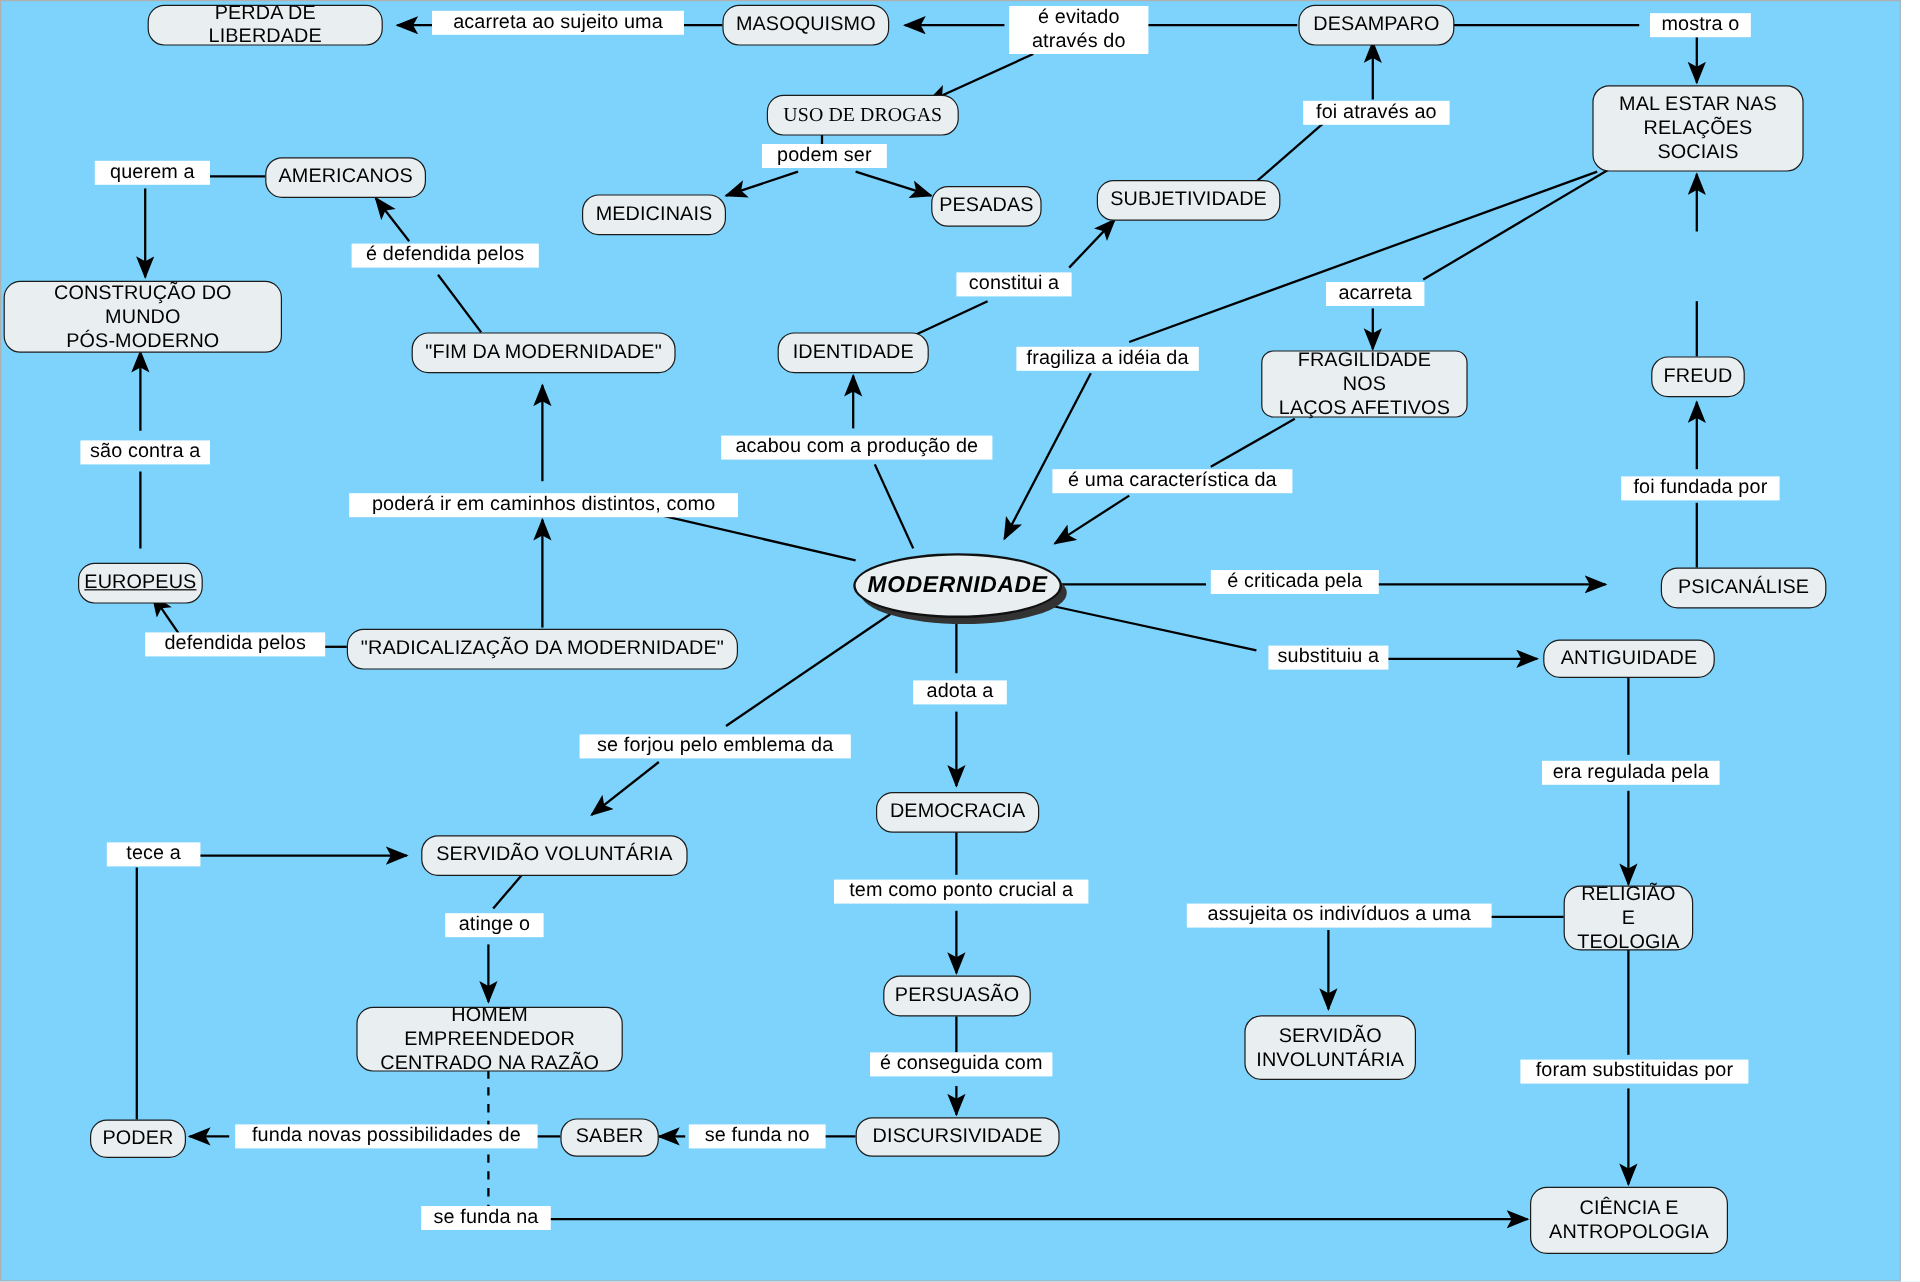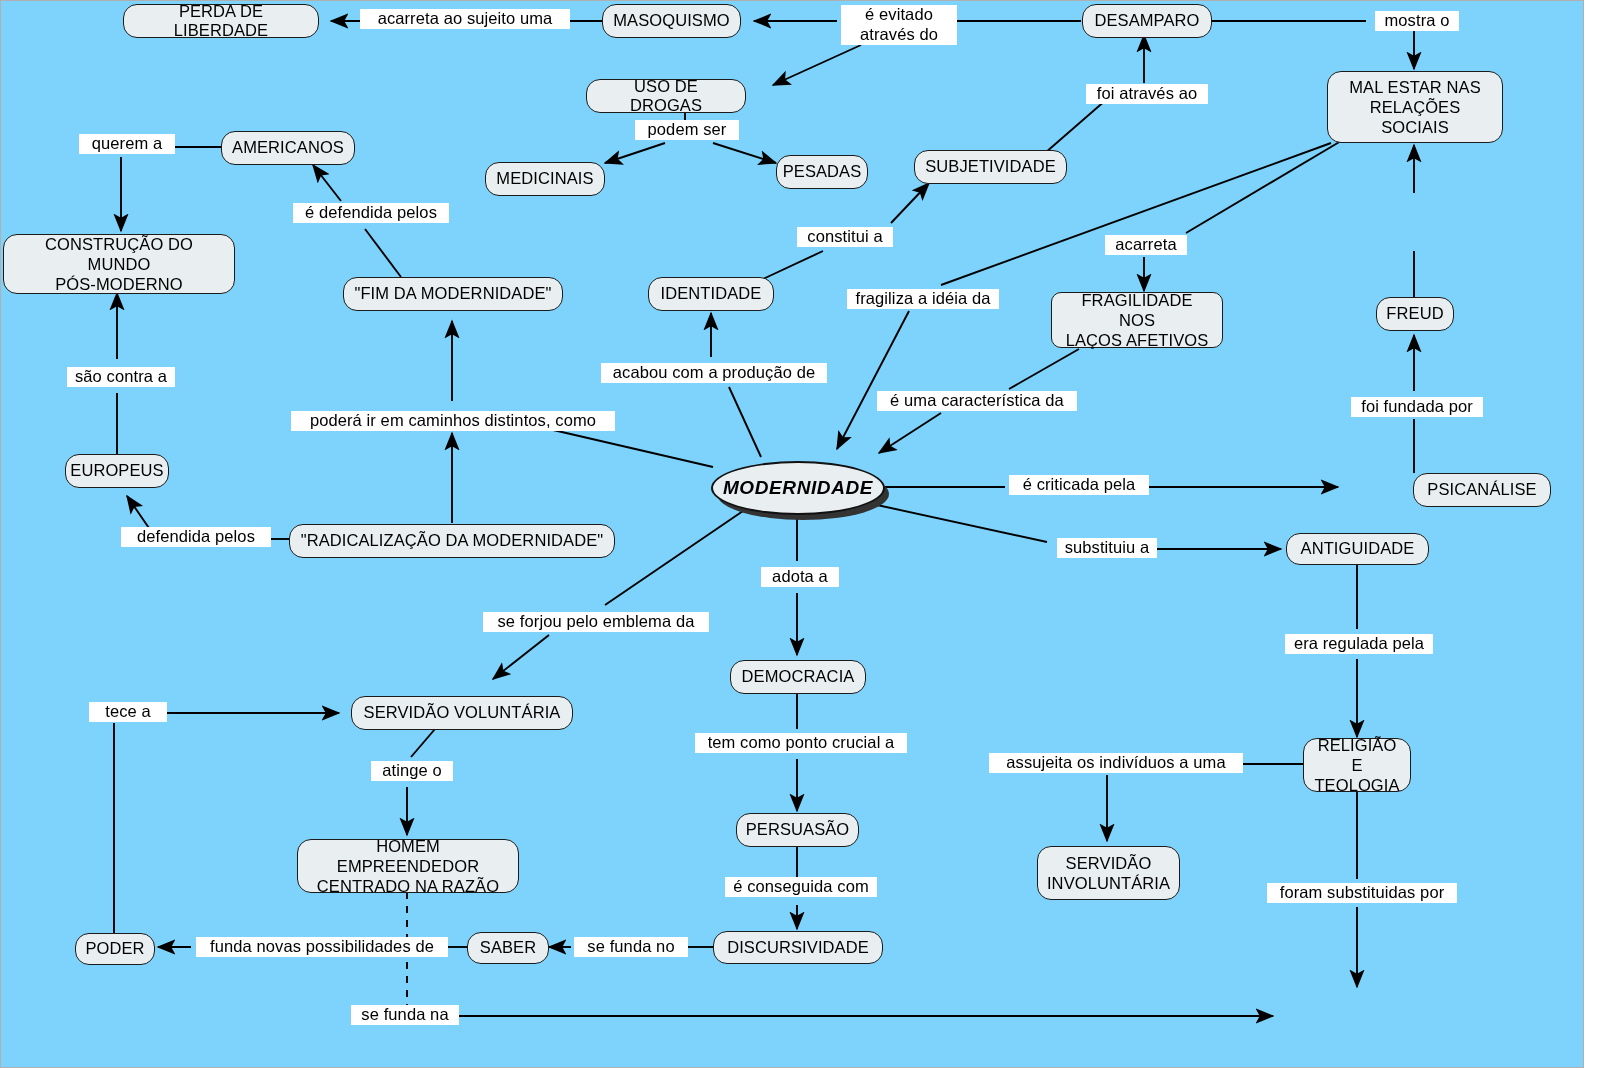--- a/index.html
+++ b/index.html
@@ -172,48 +172,50 @@
     <g stroke="#000" stroke-width="1.9" fill="none" stroke-dasharray="7,7">
       <line x1="406" y1="891" x2="406" y2="1006"></line>
     </g>
   </svg>
 
   <div class="node" style="left:122px;top:3px;width:196px;height:34px;">PERDA DE LIBERDADE</div>
   <div class="node" style="left:601px;top:3px;width:139px;height:34px;">MASOQUISMO</div>
   <div class="node" style="left:1081px;top:3px;width:130px;height:34px;">DESAMPARO</div>
   <div class="node two-line" style="left:1326px;top:70px;width:176px;height:72px;">MAL ESTAR NAS
 RELAÇÕES SOCIAIS</div>
-  <div class="node" style="left:585px;top:78px;width:160px;height:34px;">USO DE DROGAS</div>
+  <div class="node" style="left:638px;top:78px;width:160px;height:34px;font-family:Liberation Serif, serif;">USO DE DROGAS</div>
   <div class="node" style="left:484px;top:161px;width:120px;height:34px;">MEDICINAIS</div>
   <div class="node" style="left:775px;top:154px;width:92px;height:34px;">PESADAS</div>
   <div class="node" style="left:913px;top:149px;width:153px;height:34px;">SUBJETIVIDADE</div>
   <div class="node" style="left:220px;top:130px;width:134px;height:34px;">AMERICANOS</div>
   <div class="node two-line" style="left:2px;top:233px;width:232px;height:60px;">CONSTRUÇÃO DO MUNDO
 PÓS-MODERNO</div>
   <div class="node" style="left:342px;top:276px;width:220px;height:34px;">"FIM DA MODERNIDADE"</div>
   <div class="node" style="left:647px;top:276px;width:126px;height:34px;">IDENTIDADE</div>
   <div class="node two-line" style="left:1050px;top:291px;width:172px;height:56px;border-radius:10px;">FRAGILIDADE NOS
 LAÇOS AFETIVOS</div>
   <div class="node" style="left:1375px;top:296px;width:78px;height:34px;">FREUD</div>
-  <div class="node" style="left:64px;top:453px;width:104px;height:34px;">EUROPEUS</div>
+  <div class="node" style="left:64px;top:468px;width:104px;height:34px;text-decoration:underline;">EUROPEUS</div>
   <div class="node" style="left:288px;top:523px;width:326px;height:34px;">"RADICALIZAÇÃO DA MODERNIDADE"</div>
-  <div class="node" style="left:1412px;top:472px;width:138px;height:34px;">PSICANÁLISE</div>
+  <div class="node" style="left:1383px;top:472px;width:138px;height:34px;">PSICANÁLISE</div>
   <div class="node" style="left:1285px;top:532px;width:143px;height:32px;">ANTIGUIDADE</div>
   <div class="node" style="left:350px;top:695px;width:222px;height:34px;">SERVIDÃO VOLUNTÁRIA</div>
   <div class="node" style="left:729px;top:659px;width:136px;height:34px;">DEMOCRACIA</div>
   <div class="node two-line" style="left:1302px;top:737px;width:108px;height:54px;">RELIGIÃO E
 TEOLOGIA</div>
   <div class="node two-line" style="left:296px;top:838px;width:222px;height:54px;">HOMEM EMPREENDEDOR
 CENTRADO NA RAZÃO</div>
   <div class="node" style="left:735px;top:812px;width:123px;height:34px;">PERSUASÃO</div>
   <div class="node two-line" style="left:1036px;top:845px;width:143px;height:54px;">SERVIDÃO
 INVOLUNTÁRIA</div>
   <div class="node" style="left:74px;top:932px;width:80px;height:32px;">PODER</div>
   <div class="node" style="left:466px;top:931px;width:82px;height:32px;">SABER</div>
   <div class="node" style="left:712px;top:930px;width:170px;height:33px;">DISCURSIVIDADE</div>
+  <div class="node two-line" style="left:1274px;top:988px;width:165px;height:56px;">CIÊNCIA E
+ANTROPOLOGIA</div>
 
   <div class="central" style="left:710px;top:460px;width:174px;height:54px;">MODERNIDADE</div>
 
   <div class="lbl" style="left:359px;top:8px;width:206px;">acarreta ao sujeito uma</div>
   <div class="lbl" style="left:840px;top:4px;width:112px;">é evitado
 através do</div>
   <div class="lbl" style="left:1374px;top:10px;width:80px;">mostra o</div>
   <div class="lbl" style="left:634px;top:119px;width:100px;">podem ser</div>
   <div class="lbl" style="left:1085px;top:83px;width:118px;">foi através ao</div>
   <div class="lbl" style="left:78px;top:133px;width:92px;">querem a</div>

